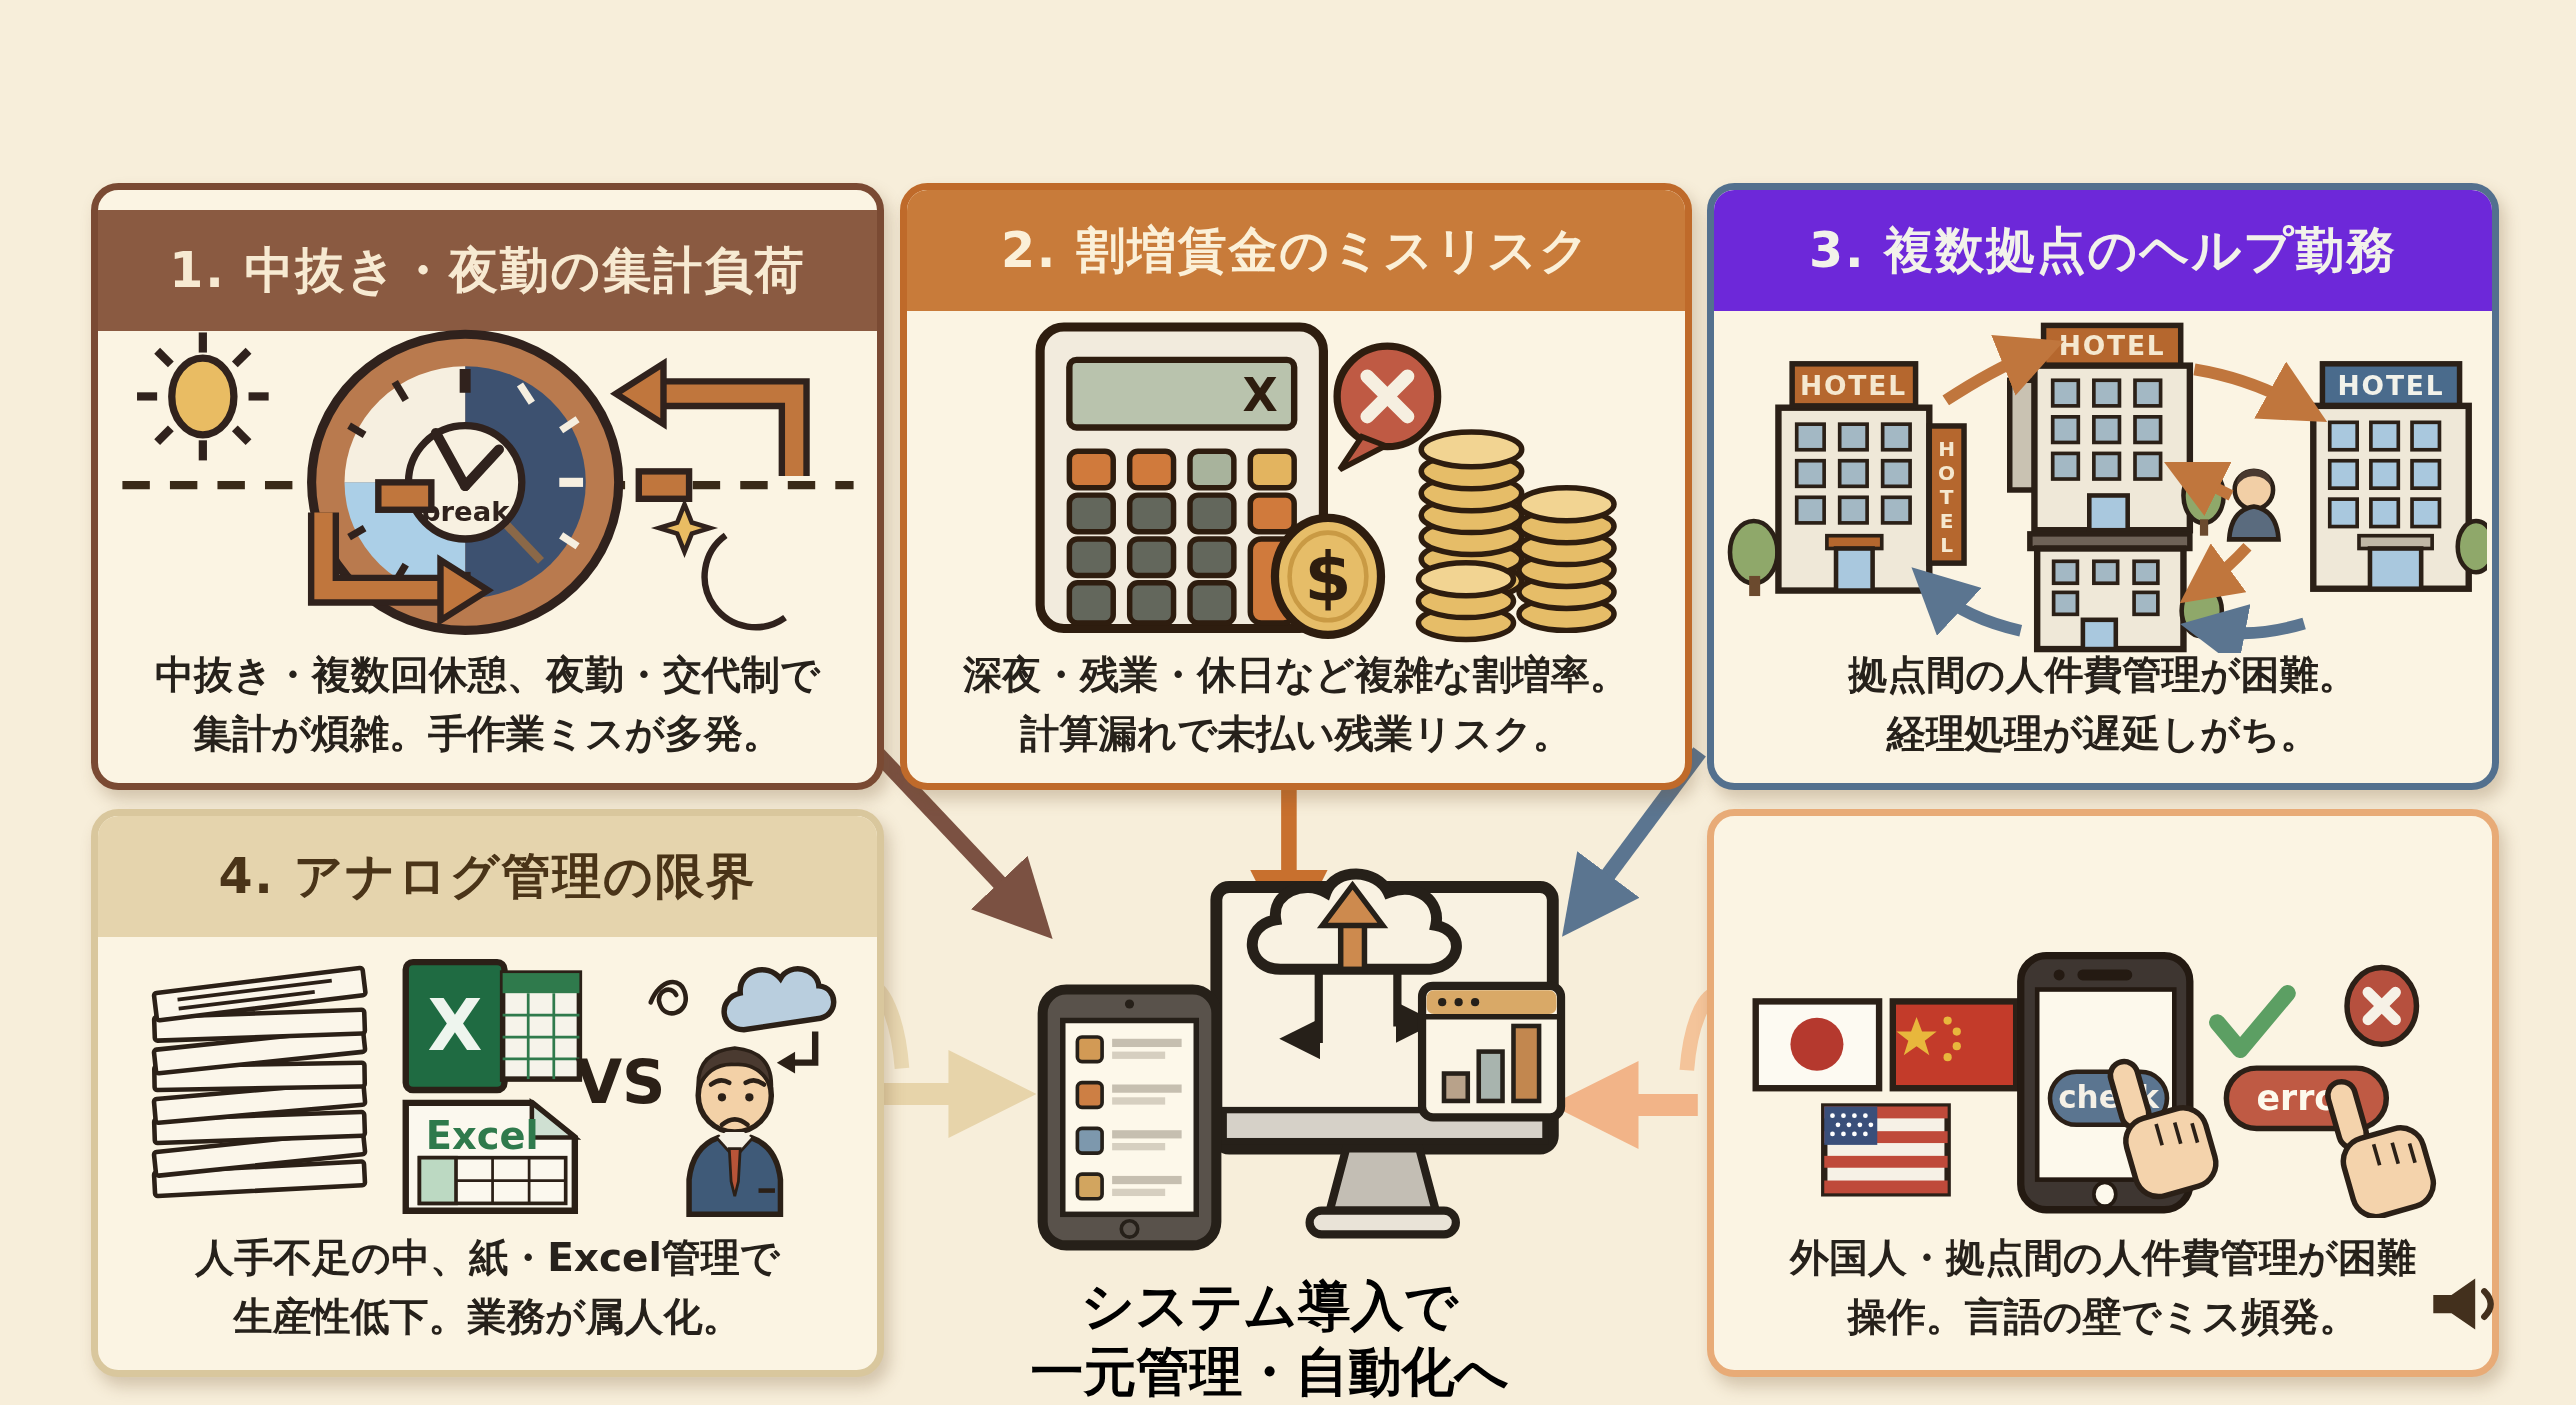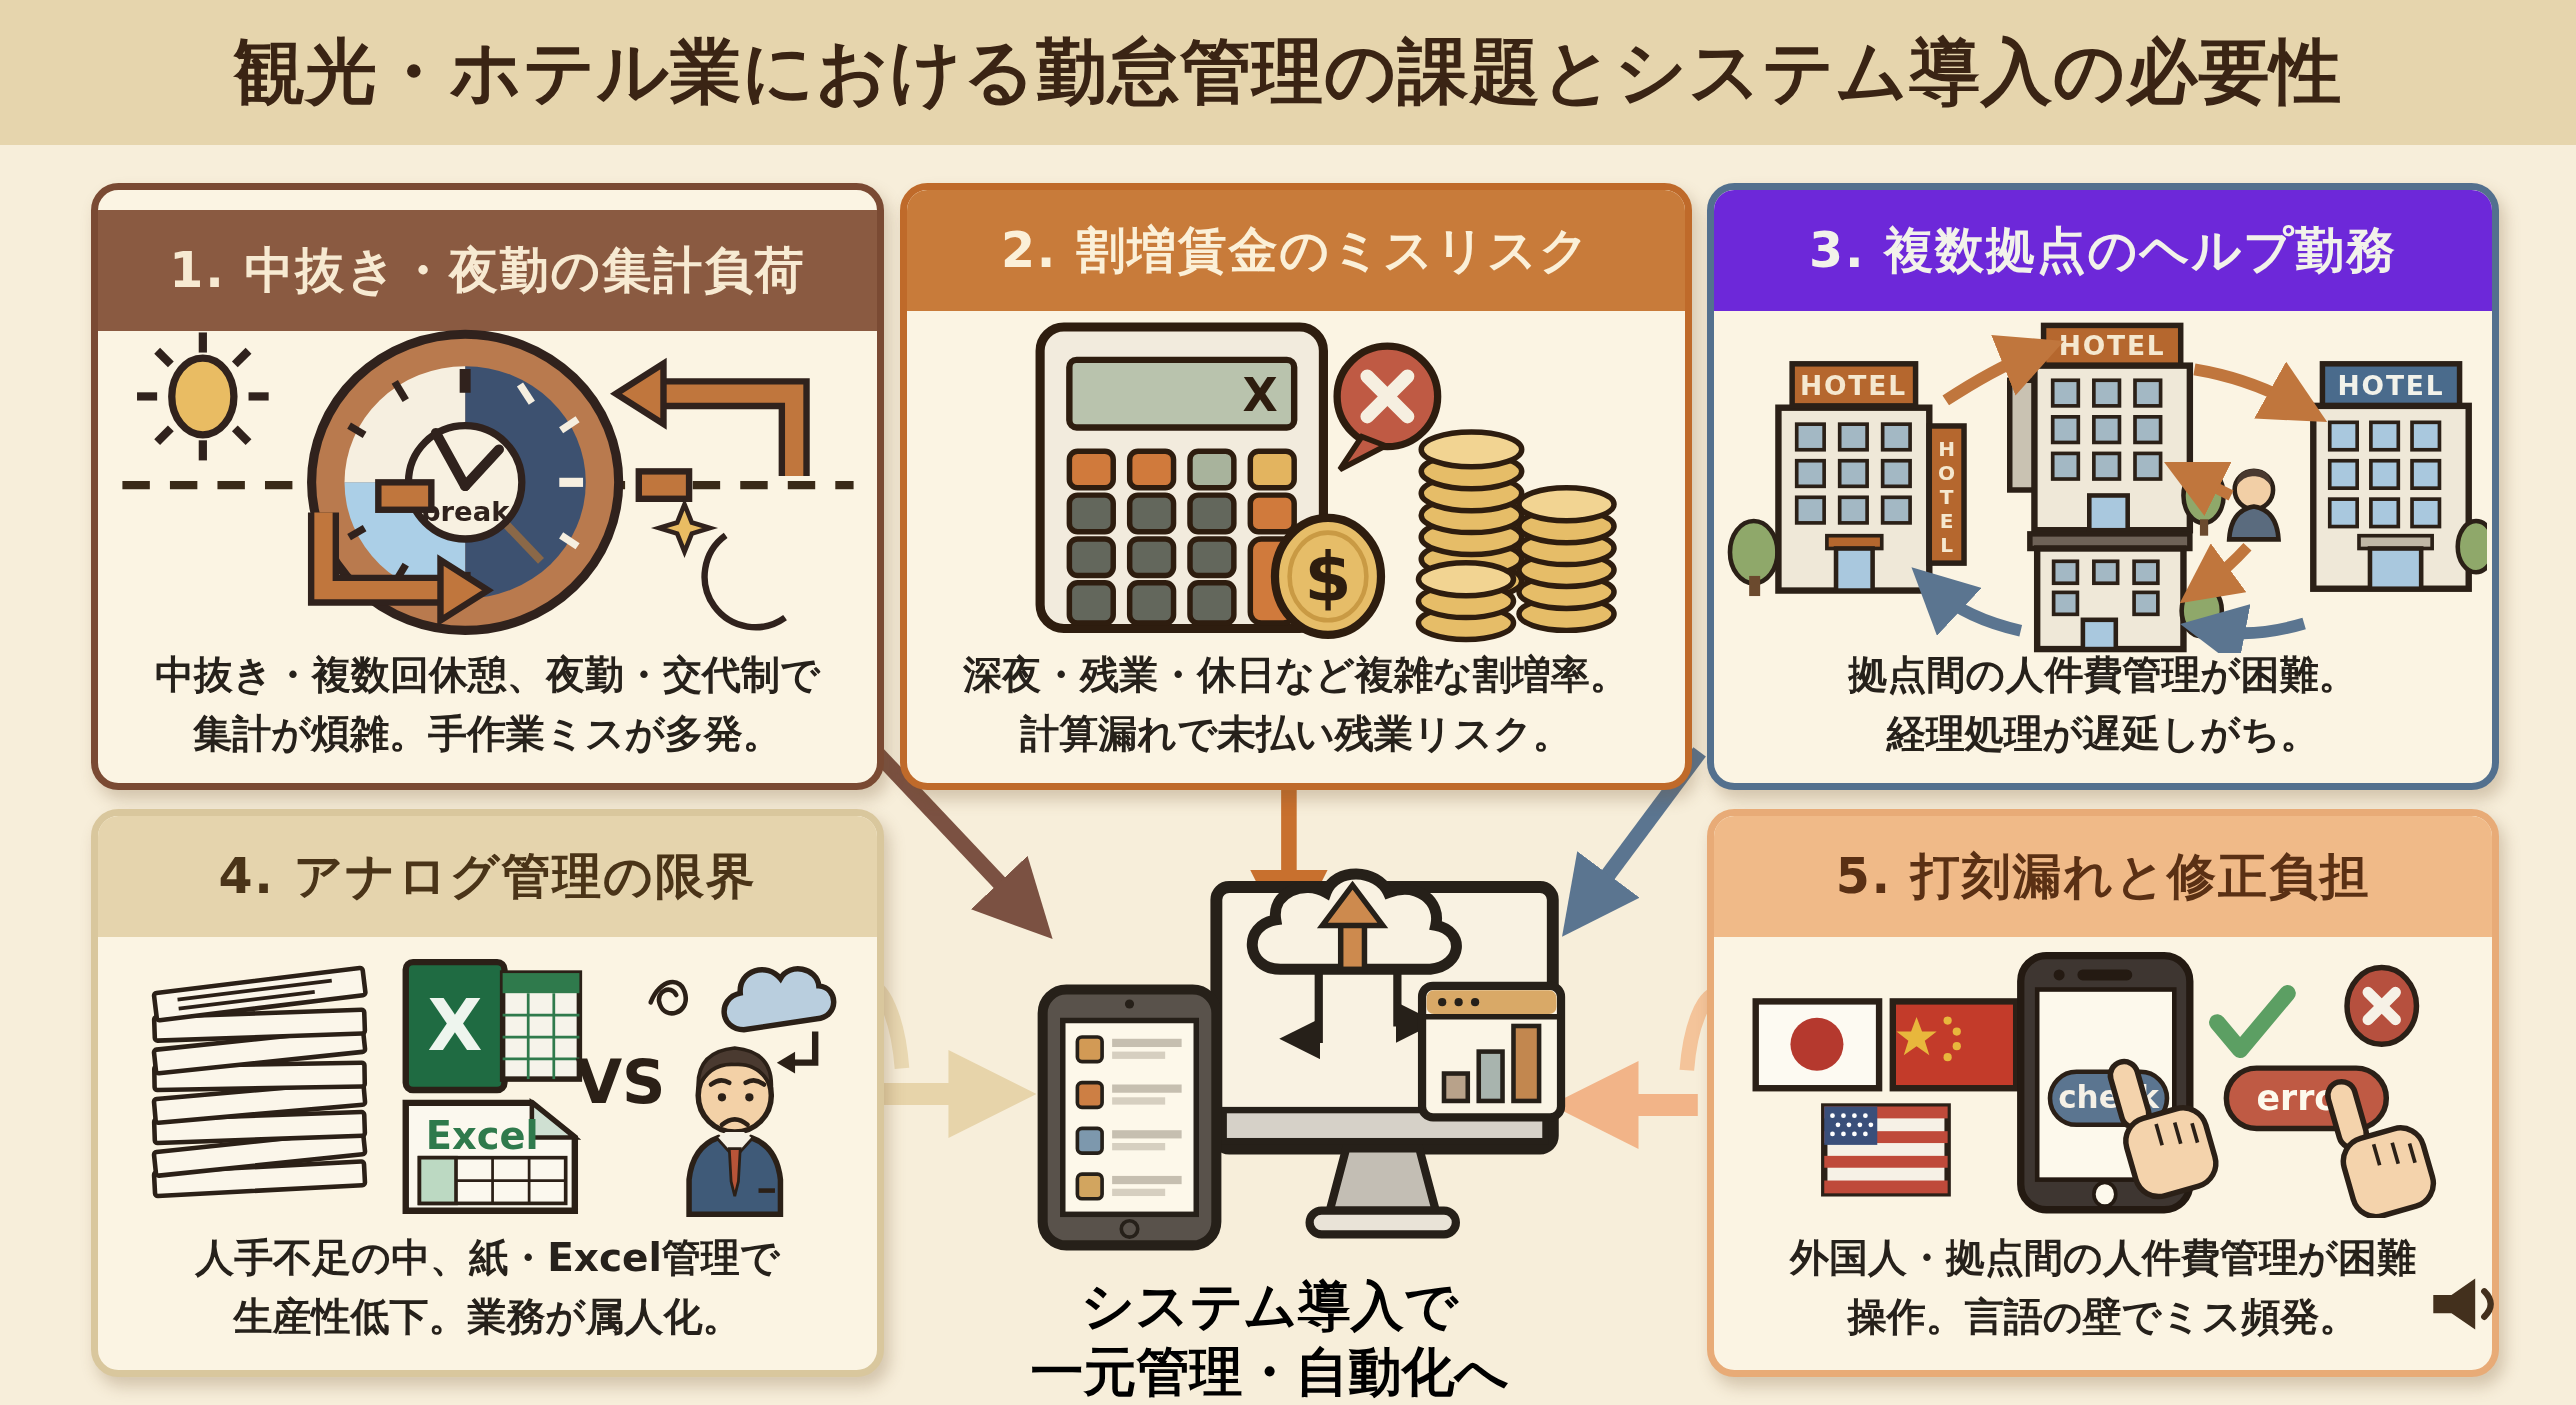--- a/index.html
+++ b/index.html
@@ -55,23 +55,20 @@
     </defs>
     <path d="M 908 1168 A 40 118 0 0 1 986 1168" fill="none" stroke="#e9d8b2" stroke-width="16"></path>
     <path d="M 1844 1170 A 36 110 0 0 1 1914 1170" fill="none" stroke="#f4c49a" stroke-width="16"></path>
     <line x1="948" y1="812" x2="1118" y2="992" stroke="#7b5142" stroke-width="17" marker-end="url(#mBrown)"></line>
     <line x1="1409" y1="854" x2="1409" y2="988" stroke="#c8702e" stroke-width="17" marker-end="url(#mOrange)"></line>
     <line x1="1858" y1="822" x2="1736" y2="986" stroke="#5b7590" stroke-width="17" marker-end="url(#mSlate)"></line>
     <line x1="962" y1="1196" x2="1080" y2="1196" stroke="#e7d4aa" stroke-width="24" marker-end="url(#mPale)"></line>
     <line x1="1856" y1="1208" x2="1748" y2="1208" stroke="#f2b488" stroke-width="24" marker-end="url(#mPeach)"></line>
   </svg>
 
-  <div class="title-band">
-    <h1>観光・ホテル業における勤怠管理の課題とシステム導入の必要性</h1>
-  </div>
 
   <div class="card c1">
     <div class="card-header">1. 中抜き・夜勤の集計負荷</div>
     <svg class="illus" width="768" height="340" viewBox="0 0 840 372">
       <g>
         <line x1="108" y1="18" x2="108" y2="40" stroke="#30221d" stroke-width="9"></line>
           <line x1="108" y1="136" x2="108" y2="158" stroke="#30221d" stroke-width="9"></line>
         <line x1="36" y1="88" x2="58" y2="88" stroke="#30221d" stroke-width="9"></line>
           <line x1="158" y1="88" x2="180" y2="88" stroke="#30221d" stroke-width="9"></line>
         <line x1="58" y1="38" x2="73" y2="53" stroke="#30221d" stroke-width="9"></line>
@@ -343,21 +340,20 @@
         <line x1="716" y1="272" x2="734" y2="272" stroke="#2b2017" stroke-width="5"></line>
       </g>
     </svg>
     <div class="card-caption cap-bot2">
       <div>人手不足の中、紙・Excel管理で</div>
       <div>生産性低下。業務が属人化。</div>
     </div>
   </div>
 
   <div class="card c5">
-    <div class="card-header">5. 打刻漏れと修正負担</div>
     <svg class="illus" width="768" height="276" viewBox="0 0 840 302">
       <g>
         <rect x="40" y="65" width="135" height="95" fill="#fdfaf2" stroke="#2b2017" stroke-width="7"></rect>
         <circle cx="107" cy="112" r="29" fill="#b5392e"></circle>
       </g>
       <g>
         <rect x="190" y="65" width="135" height="95" fill="#c33b2a" stroke="#2b2017" stroke-width="7"></rect>
         <polygon points="216,82 222,98 238,98 225,108 230,124 216,114 202,124 207,108 194,98 210,98" fill="#e8b73c"></polygon>
         <circle cx="250" cy="86" r="4.5" fill="#e8b73c"></circle>
           <circle cx="260" cy="98" r="4.5" fill="#e8b73c"></circle>

